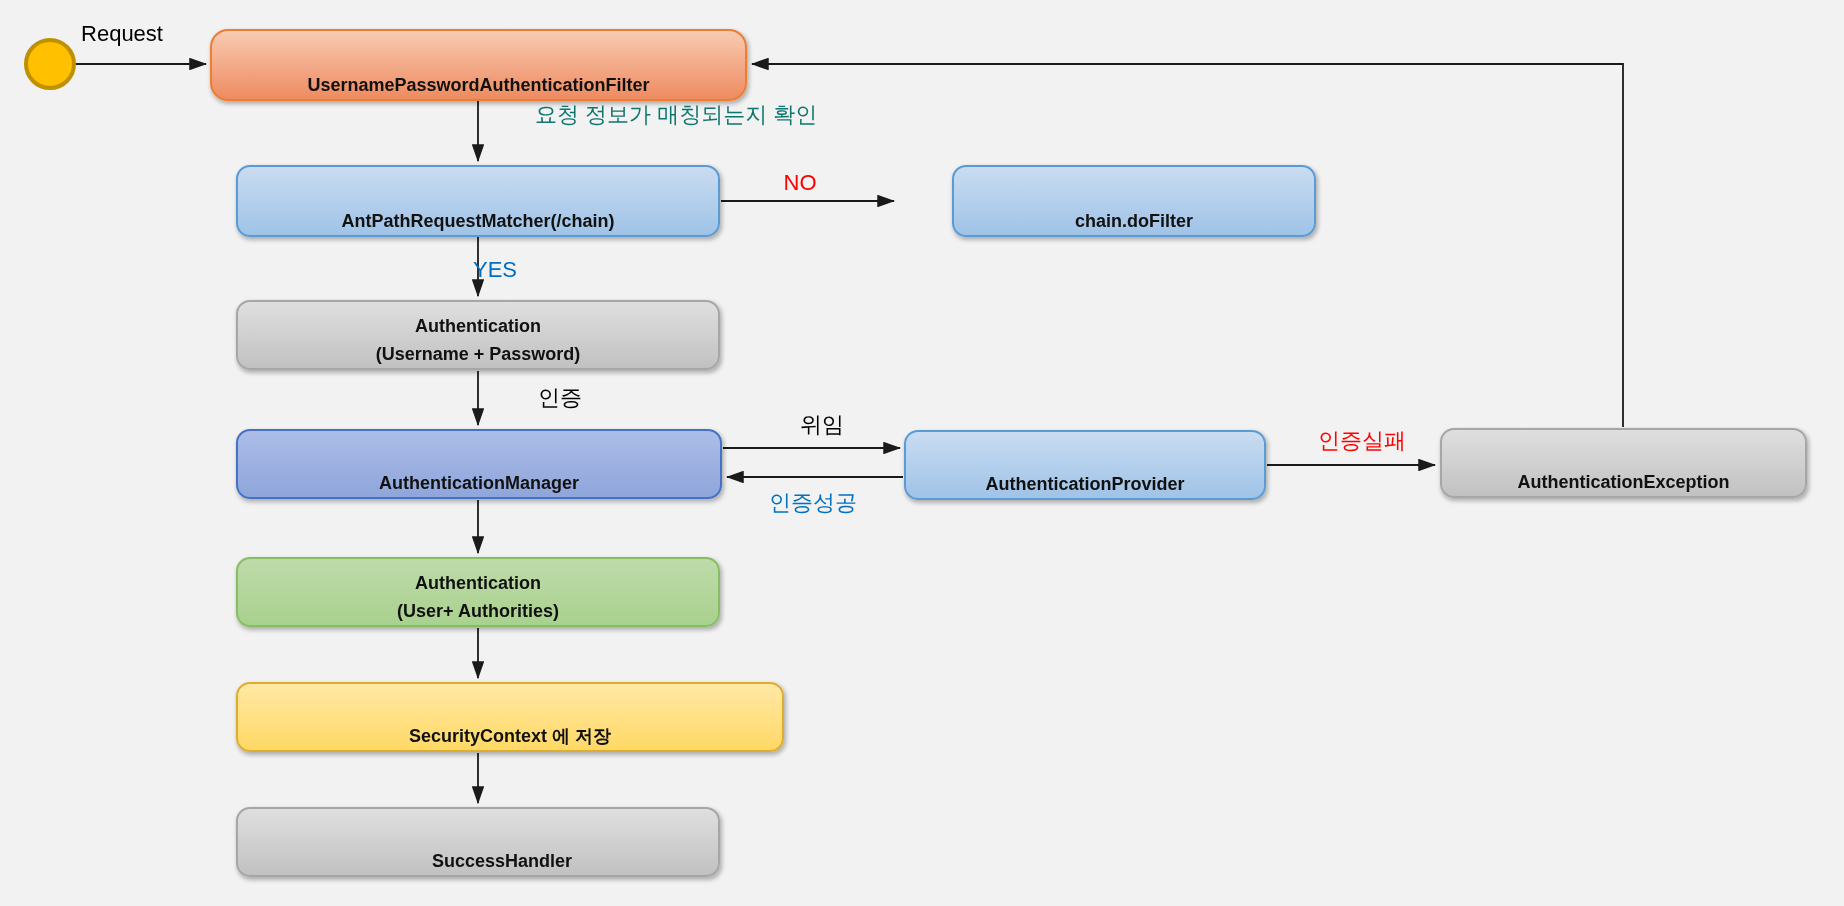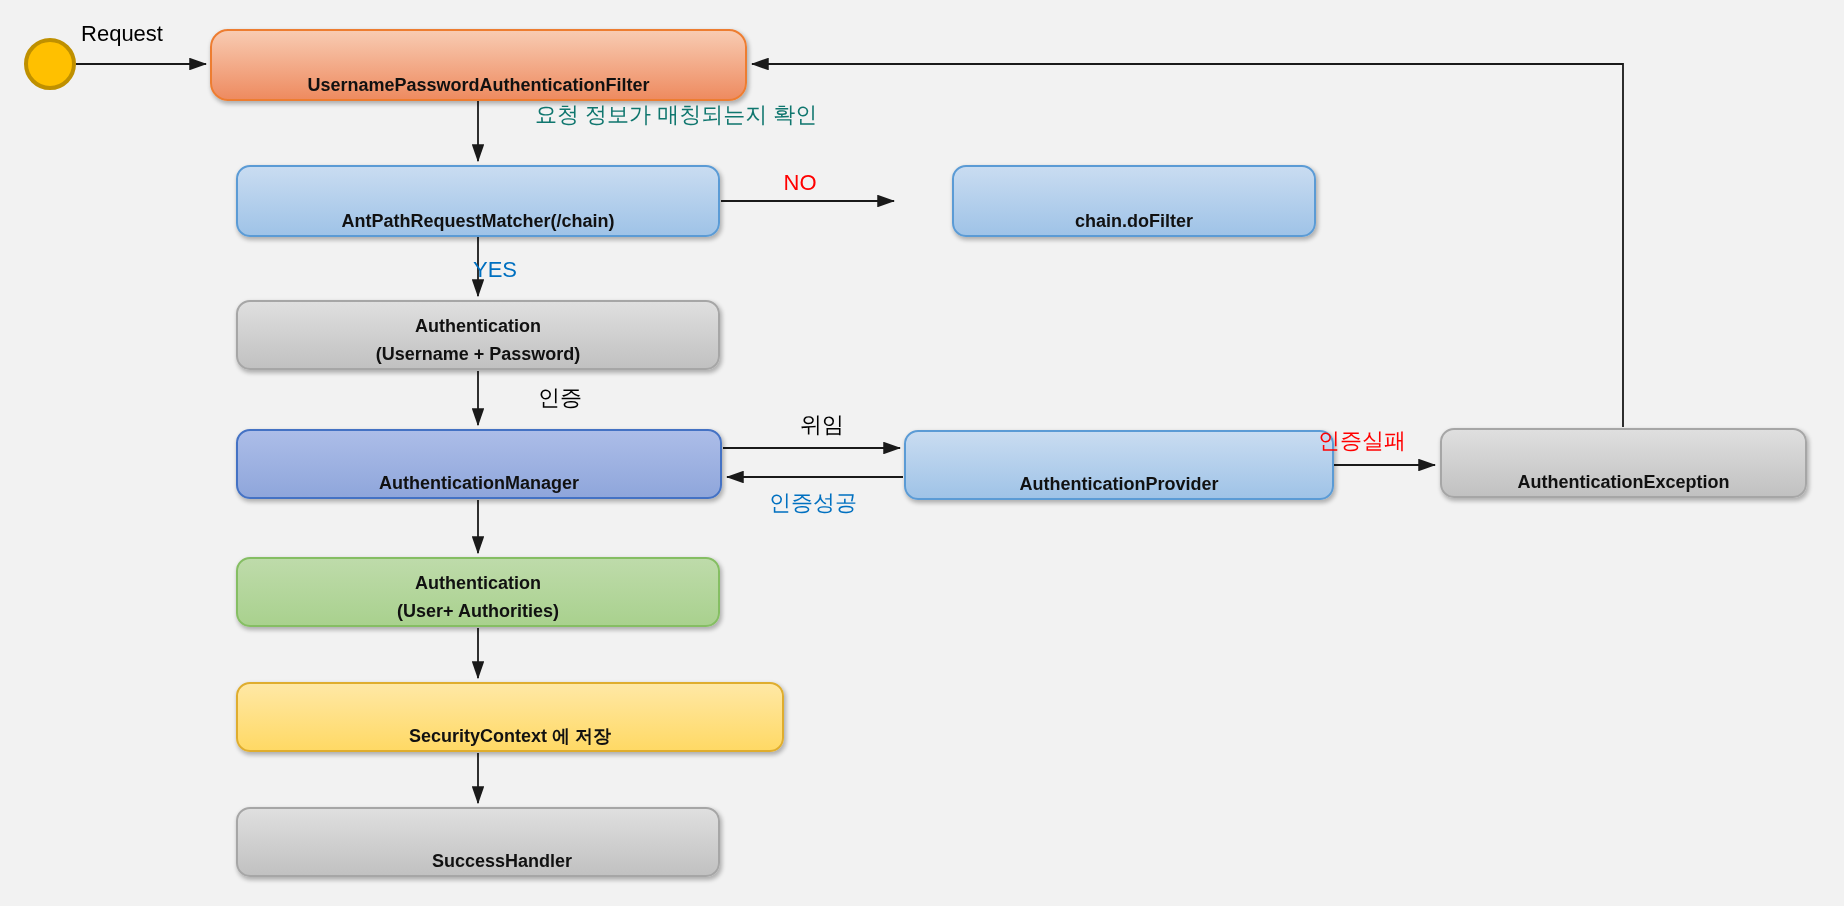--- a/index.html
+++ b/index.html
@@ -83,21 +83,21 @@
 
   <div class="node gray" style="left:236px;top:300px;width:484px;height:70px;">
     <span>Authentication</span>
     <span>(Username + Password)</span>
   </div>
 
   <div class="node indigo" style="left:236px;top:429px;width:486px;height:70px;">
     <span>AuthenticationManager</span>
   </div>
 
-  <div class="node blue" style="left:904px;top:430px;width:430px;height:70px;">
+  <div class="node blue" style="left:904px;top:430px;width:362px;height:70px;">
     <span>AuthenticationProvider</span>
   </div>
 
   <div class="node gray" style="left:1440px;top:428px;width:367px;height:70px;">
     <span>AuthenticationException</span>
   </div>
 
   <div class="node green" style="left:236px;top:557px;width:484px;height:70px;">
     <span>Authentication</span>
     <span>(User+ Authorities)</span>

